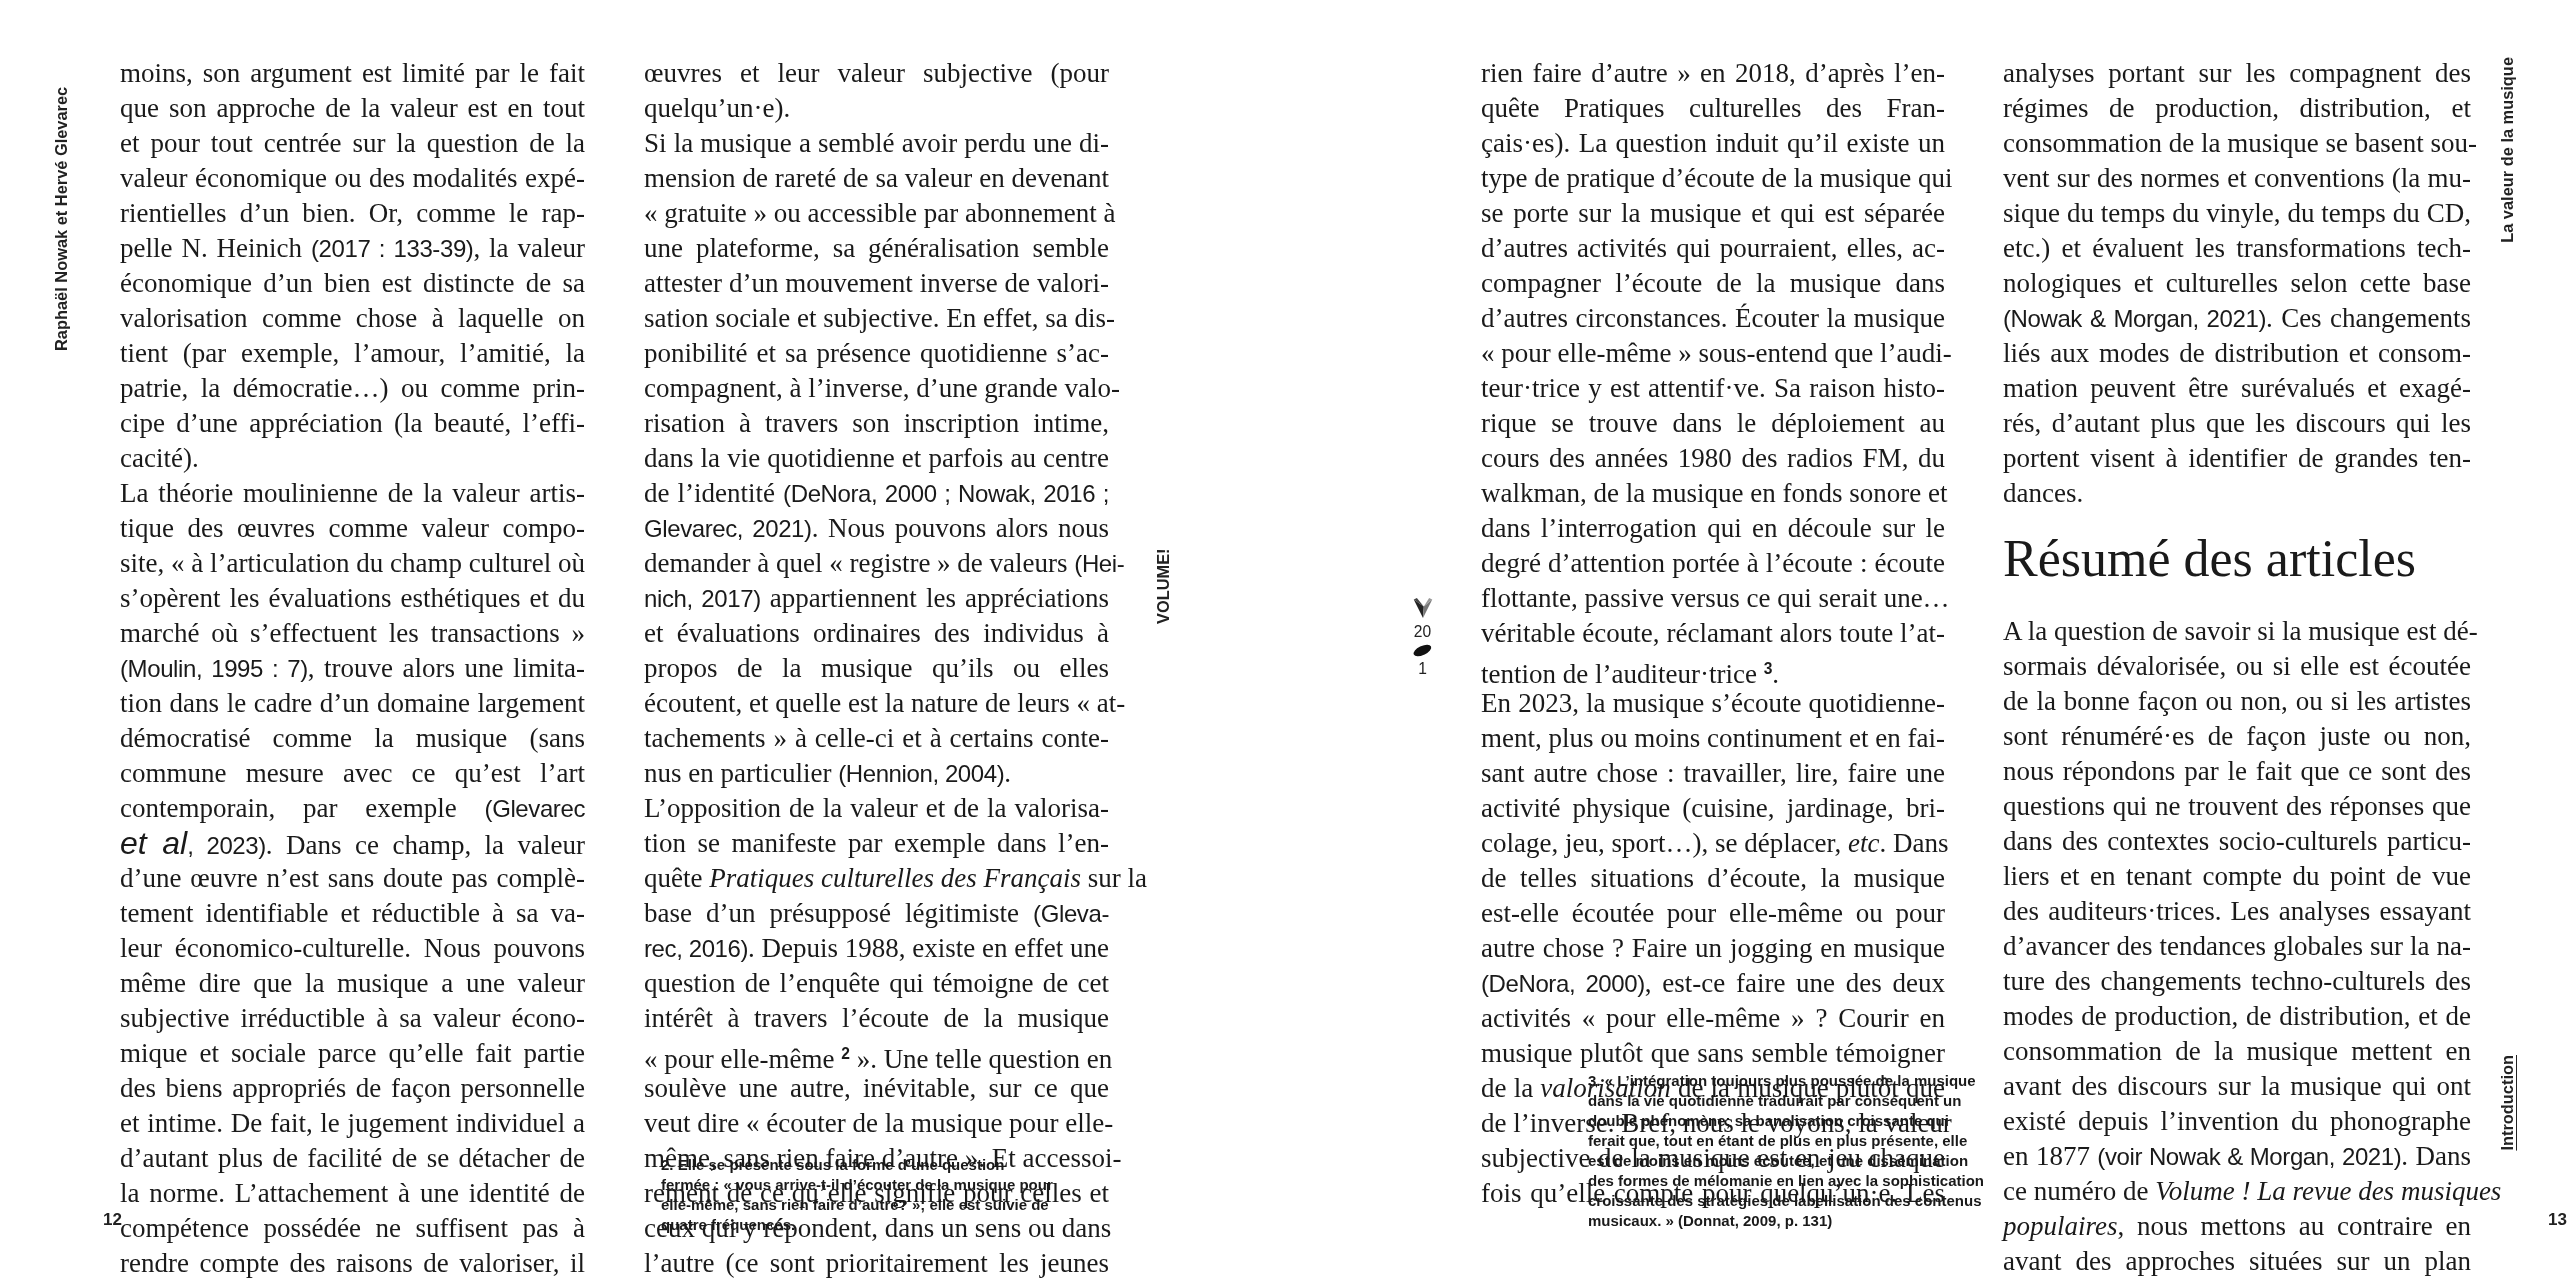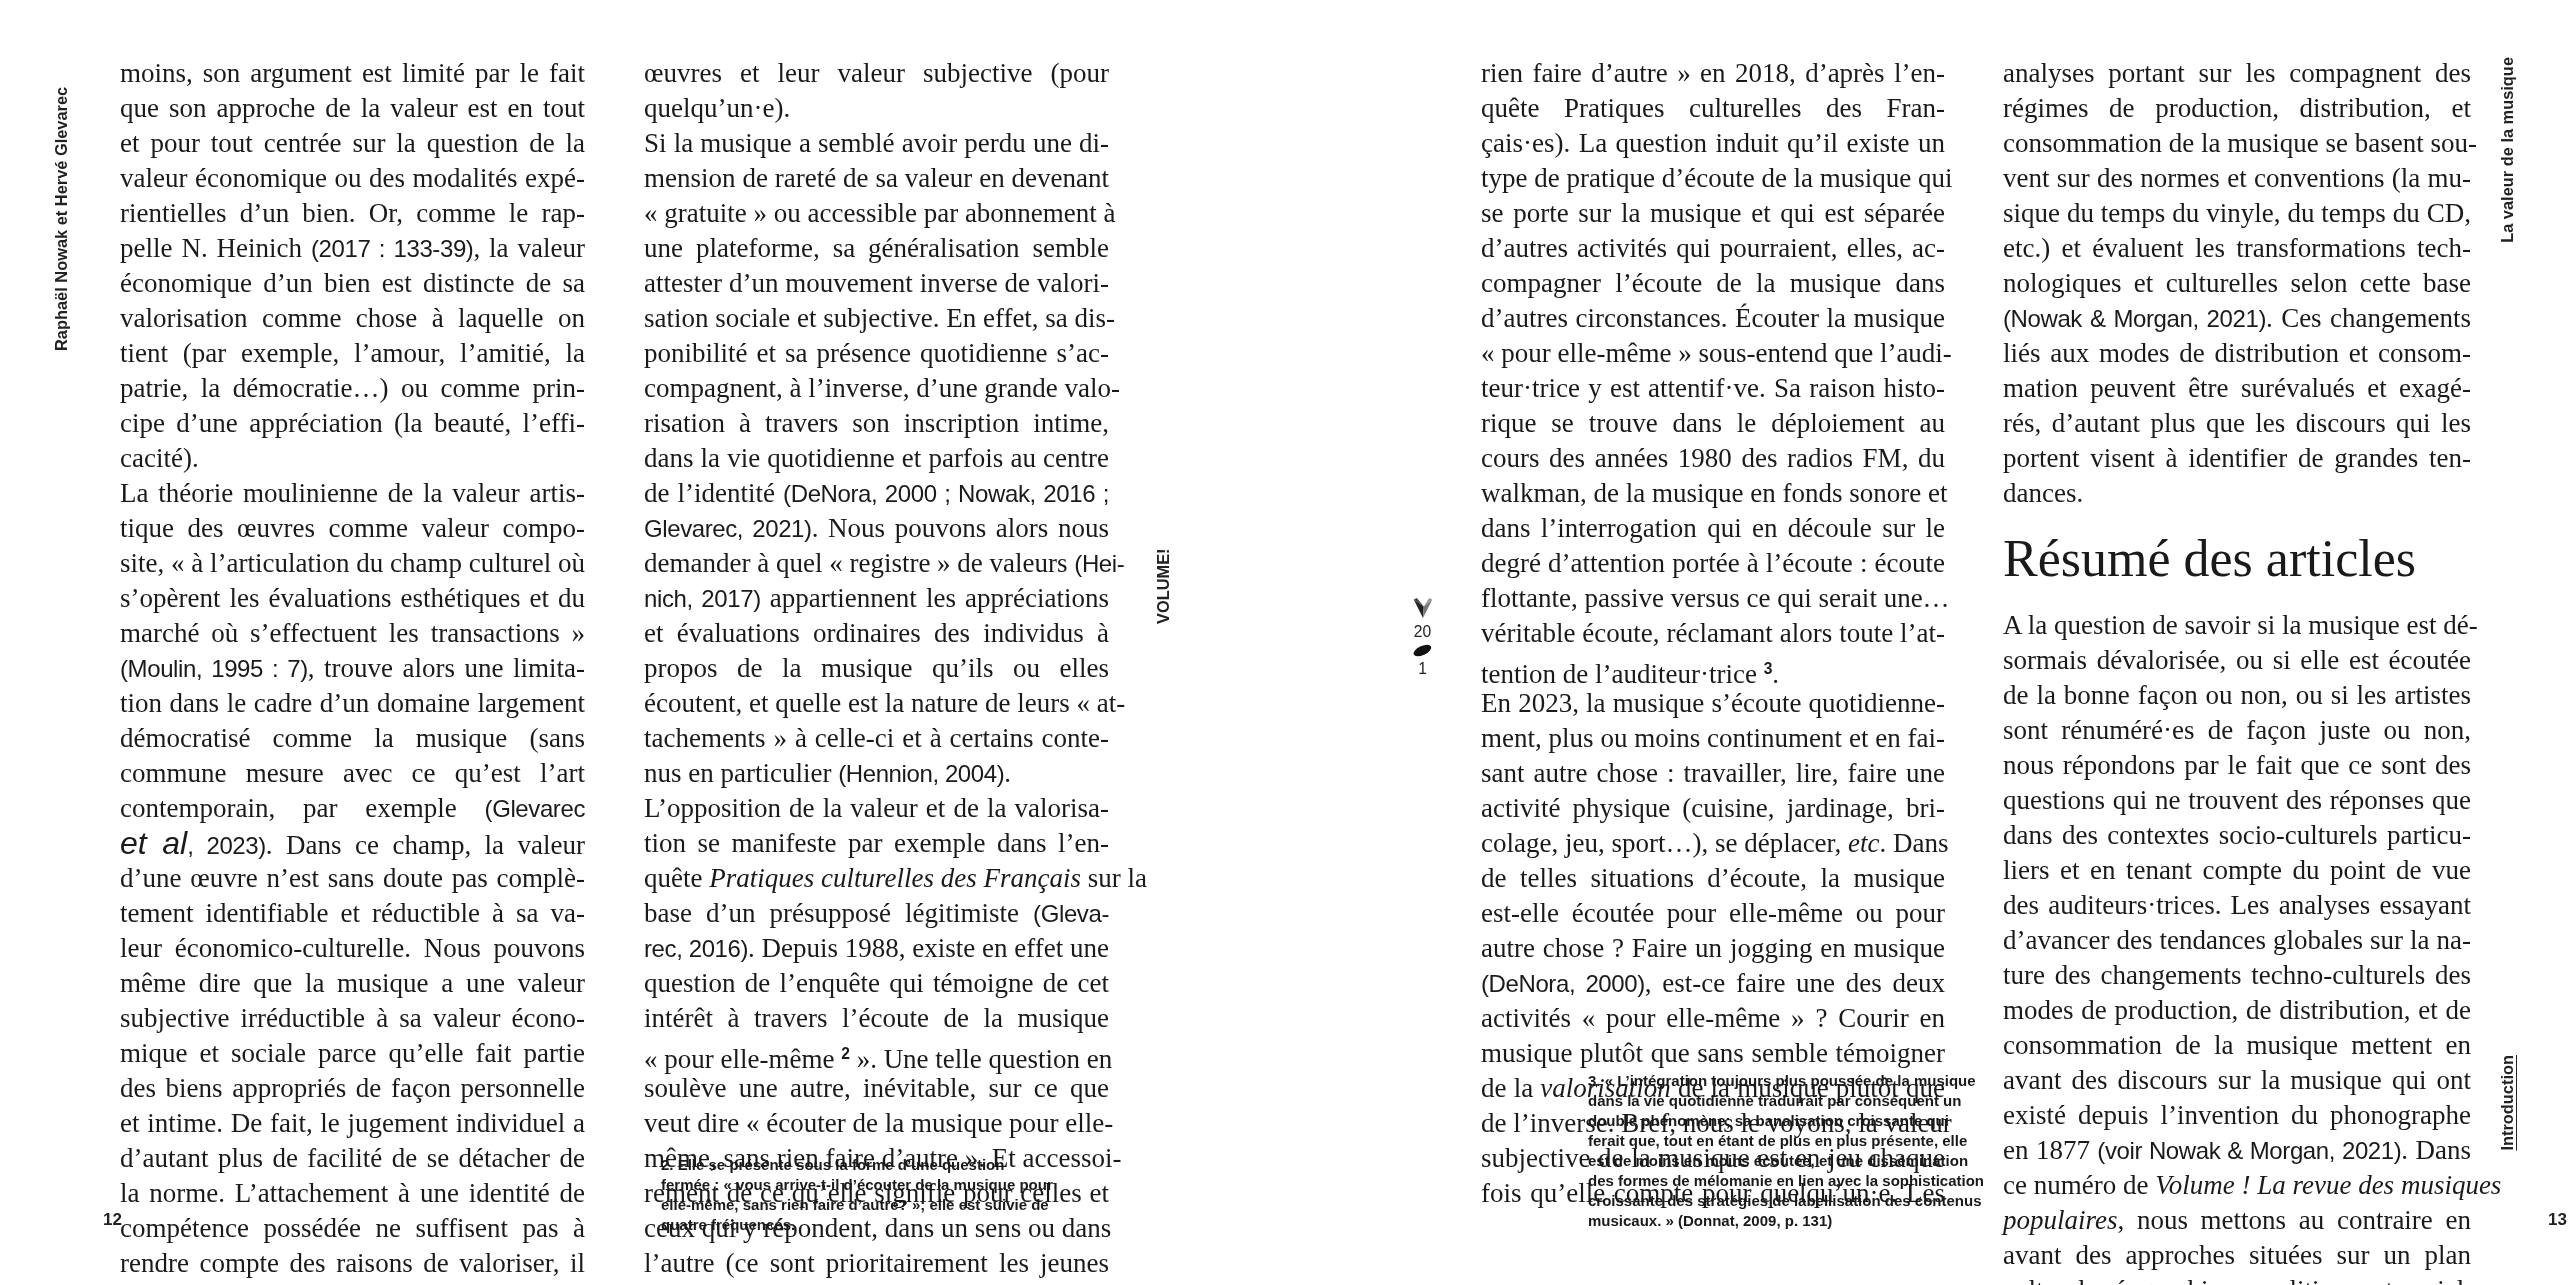--- a/index.html
+++ b/index.html
@@ -8,21 +8,21 @@
   .col .ln{display:block;height:35px;white-space:nowrap;text-align:justify;text-align-last:justify;overflow:visible;}
   .col .ln.end{text-align-last:left;}
   #col1{left:120px;width:465px;}
   #col2{left:644px;width:465px;}
   #col3{left:1481px;width:464px;}
   #col4{left:2003px;width:468px;}
   .sans{font-family:"Liberation Sans","DejaVu Sans",sans-serif;font-size:24px;letter-spacing:-0.4px;}
   .it{font-style:italic;}
   .sansit{font-family:"Liberation Sans","DejaVu Sans",sans-serif;font-style:italic;font-size:32px;}
   .sup{font-family:"Liberation Sans","DejaVu Sans",sans-serif;font-weight:bold;font-size:15.6px;vertical-align:9.4px;}
-  .heading{font-family:"Liberation Serif","DejaVu Serif",serif;font-size:52px;line-height:62px;margin:17px 0 18px 0;white-space:nowrap;}
+  .heading{font-family:"Liberation Serif","DejaVu Serif",serif;font-size:52px;line-height:62px;margin:17px 0 24px 0;white-space:nowrap;}
   .footnote{position:absolute;font-family:"Liberation Sans","DejaVu Sans",sans-serif;font-weight:bold;font-size:15px;line-height:20px;color:#1a1a1a;}
   #fn2{left:661px;top:1155px;width:453px;}
   #fn3{left:1564px;top:1071px;width:461px;margin-left:24px;}
   .vlabel{position:absolute;font-family:"Liberation Sans","DejaVu Sans",sans-serif;font-weight:bold;font-size:16.4px;white-space:nowrap;color:#222;}
   #runhead-left{left:52px;top:129px;transform-origin:0 0;transform:rotate(-90deg) translate(-222px,0);}
   #volume-label{left:1160px;top:0;}
   #runhead-right{left:2498px;top:57px;writing-mode:vertical-rl;}
   #section-label{left:2498px;top:1055px;writing-mode:vertical-rl;text-decoration:underline;}
   .pagenum{position:absolute;font-family:"Liberation Sans","DejaVu Sans",sans-serif;font-weight:bold;font-size:17px;color:#222;margin-left:44px;}
   #pnum-left{left:59px;top:1210px;}

